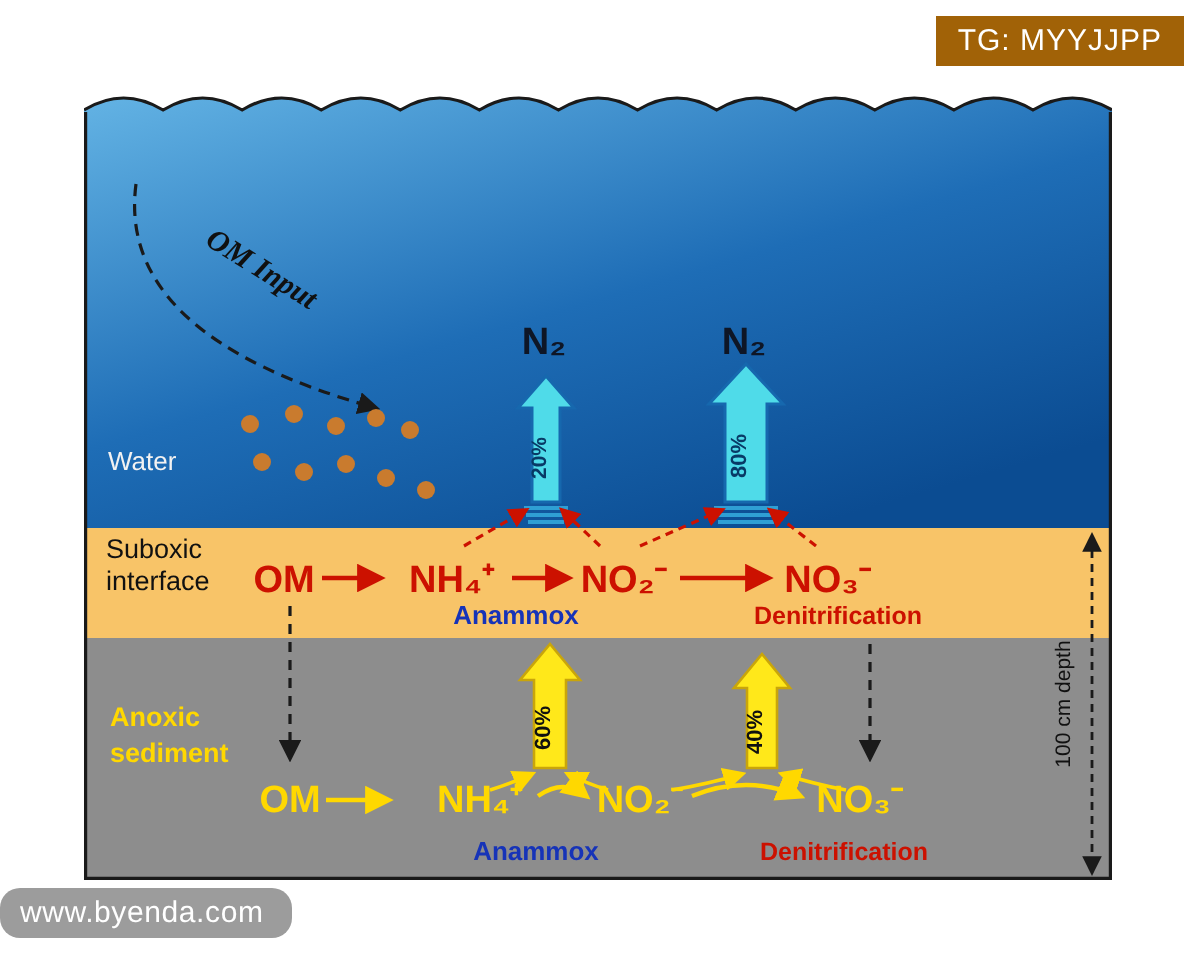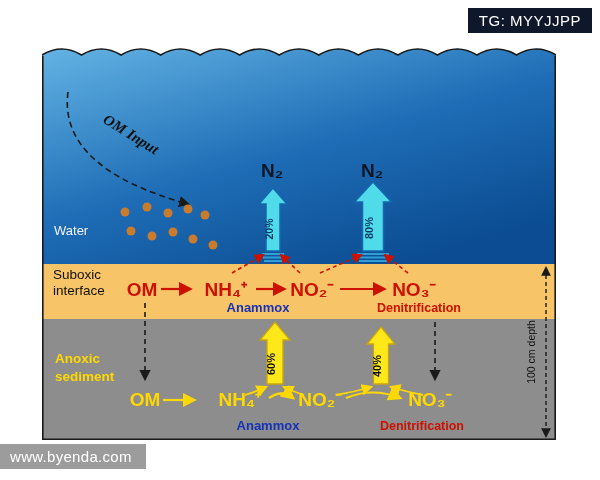--- a/index.html
+++ b/index.html
@@ -1,24 +1,24 @@
 <!DOCTYPE html>
 <html><head>
 <meta charset="utf-8">
 <style>
   html,body{margin:0;padding:0;background:#fff;}
   .stage{position:relative;width:600px;height:480px;background:#fff;overflow:hidden;
          font-family:"Liberation Sans",sans-serif;}
   .diagram-wrap{position:absolute;left:42px;top:46px;width:514px;height:394px;}
   svg text{font-family:"Liberation Sans",sans-serif;}
   .serif-label{font-family:"Liberation Serif",serif;}
-  .tg-badge{position:absolute;top:8px;right:8px;background:#0f172a;color:#fff;
+  .tg-badge{position:absolute;top:8px;right:8px;background:#a16207;color:#fff;
             font-size:15px;letter-spacing:.5px;padding:4px 11px;}
   .site-mark{position:absolute;left:0;top:444px;background:#9c9c9c;color:#fff;
-             font-size:15px;letter-spacing:.3px;padding:4px 14px 4px 10px;}
+             font-size:15px;letter-spacing:.3px;padding:4px 14px 4px 10px;border-radius:10px;}
 </style>
 </head>
 <body>
 
 <div class="stage">
 
   <div class="diagram-wrap">
     <svg width="514" height="394" viewBox="0 0 514 394">
       <defs>
         <linearGradient id="waterGrad" x1="0" y1="0" x2="0.7" y2="1">

